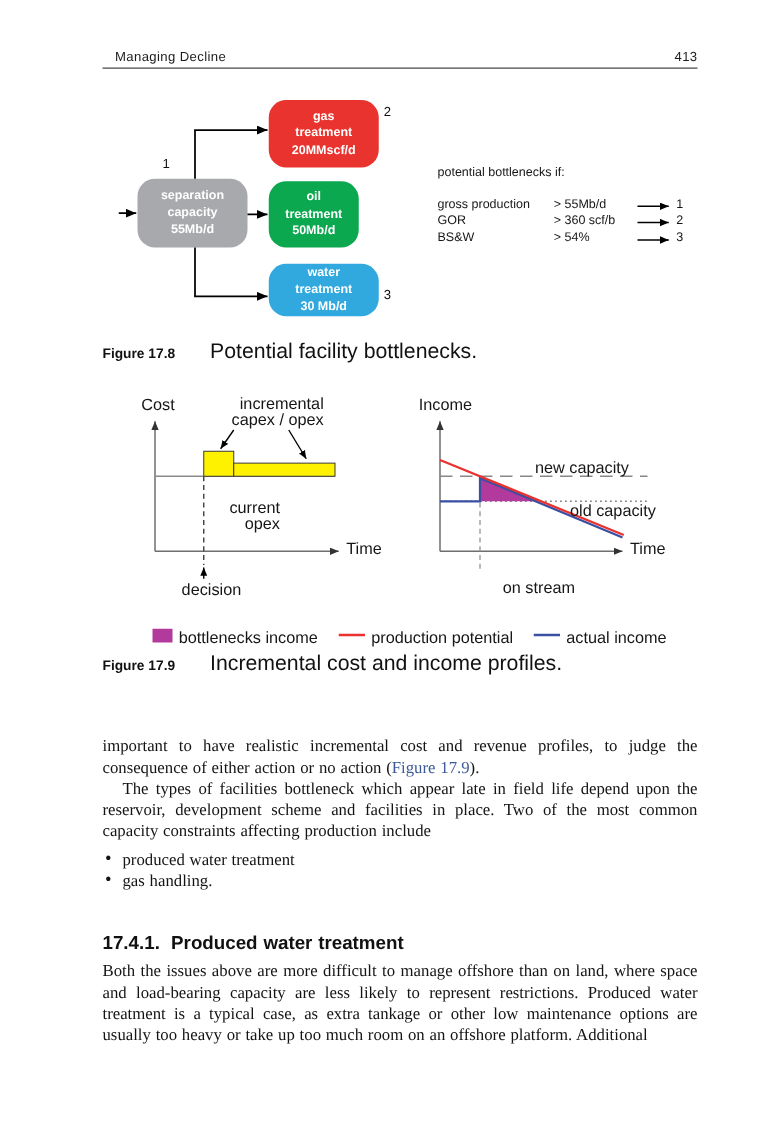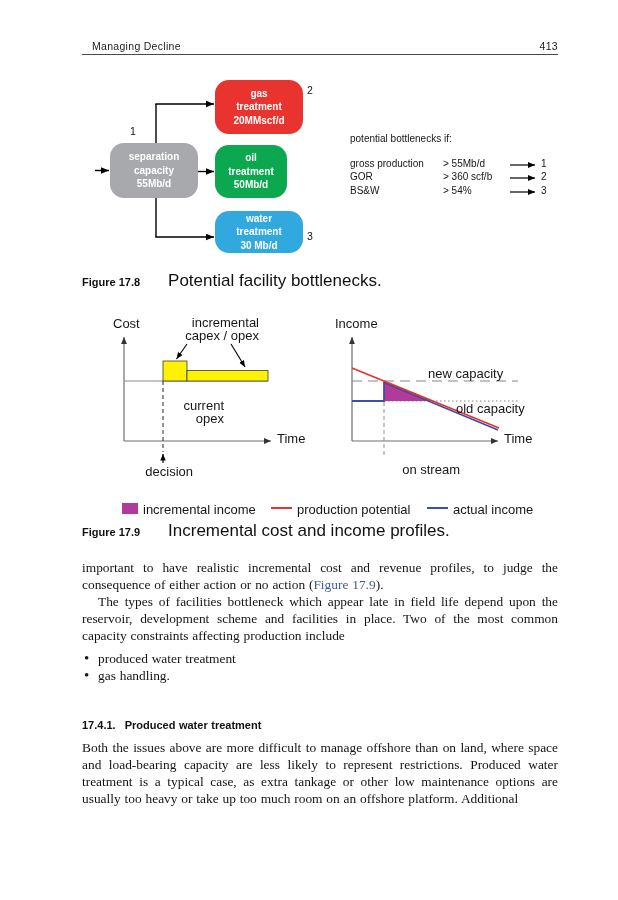--- a/index.html
+++ b/index.html
@@ -8,29 +8,29 @@
   .abs{position:absolute;}
   .hdr{font-size:10.5px;font-weight:normal;color:#1c1c1c;letter-spacing:0.3px;padding-left:10px;}
   .rule{height:1px;background:#4a4a4a;}
   .fbox{display:flex;align-items:center;justify-content:center;text-align:center;color:#fff;font-weight:bold;font-size:10px;line-height:13.5px;white-space:pre-line;border-radius:14px;}
   .marker{font-size:10.5px;color:#111;}
   .bn{font-size:10px;color:#161616;}
   .lbl{font-size:13px;color:#161616;}
   .ctr{text-align:right;white-space:pre-line;}
   .cap .flab{font-family:"Liberation Sans",sans-serif;font-weight:bold;font-size:11px;}
   .cap .ctext{font-family:Liberation Sans, sans-serif;font-size:17px;margin-left:28px;}
-  .body-flow{font-family:"Liberation Serif",serif;font-size:13.4px;line-height:17px;text-align:justify;color:#141414;word-spacing:0.5px;}
+  .body-flow{font-family:"Liberation Serif",serif;font-size:13.4px;line-height:17px;text-align:justify;color:#141414;word-spacing:0.5px;margin-top:29px;}
   .body-flow p{margin:0;}
   .body-flow p.para3{margin-top:5px;}
   .indent{text-indent:16px;}
   .fig-link{color:#3d5a98;}
   .bullets{margin:6px 0 0 2px;}
   .bullet-row{display:flex;}
   .bullet-glyph{width:14px;font-size:15px;line-height:17px;}
-  .h2{font-family:"Liberation Sans",sans-serif;font-weight:bold;font-size:11px;color:#111;margin-top:33px;}
+  .h2{font-family:"Liberation Sans",sans-serif;font-weight:bold;font-size:15px;color:#111;margin-top:33px;}
   .h2 .st{margin-left:9px;}
 </style>
 </head>
 <body>
 
 <svg width="0" height="0" style="position:absolute">
   <defs>
     <marker id="ah" markerWidth="7" markerHeight="6" refX="6" refY="2.5" orient="auto">
       <path d="M0,0 L6,2.5 L0,5 Z" fill="#000"></path>
     </marker>
@@ -127,21 +127,21 @@
   <div class="abs lbl ctr" style="left:168px;top:399px;width:56px;line-height:13px;">current
 opex</div>
   <div class="abs lbl ctr" style="left:135px;top:464px;width:58px;">decision</div>
   <div class="abs lbl" style="left:335px;top:316px;">Income</div>
   <div class="abs lbl" style="left:504px;top:431px;">Time</div>
   <div class="abs lbl" style="left:428px;top:366px;">new capacity</div>
   <div class="abs lbl" style="left:456px;top:401px;">old capacity</div>
   <div class="abs lbl ctr" style="left:366px;top:462px;width:58px;margin-left:36px;">on stream</div>
 
   <div class="abs" style="left:122px;top:503px;width:16px;height:11px;background:#b23a9c;"></div>
-  <div class="abs lbl" style="left:143px;top:502px;">incremental income</div>
+  <div class="abs lbl" style="left:143px;top:502px;">bottlenecks income</div>
   <div class="abs" style="left:271px;top:507px;width:21px;height:2px;background:#e9322d;"></div>
   <div class="abs lbl" style="left:297px;top:502px;">production potential</div>
   <div class="abs" style="left:427px;top:507px;width:21px;height:2px;background:#3b50a3;"></div>
   <div class="abs lbl" style="left:453px;top:502px;">actual income</div>
 
   <div class="abs cap" style="left:82px;top:521px;text-align:right;">
     <span class="flab">Figure 17.9</span><span class="ctext">Incremental cost and income profiles.</span>
   </div>
 
   <div class="abs body-flow" style="left:82px;top:559px;width:476px;">

